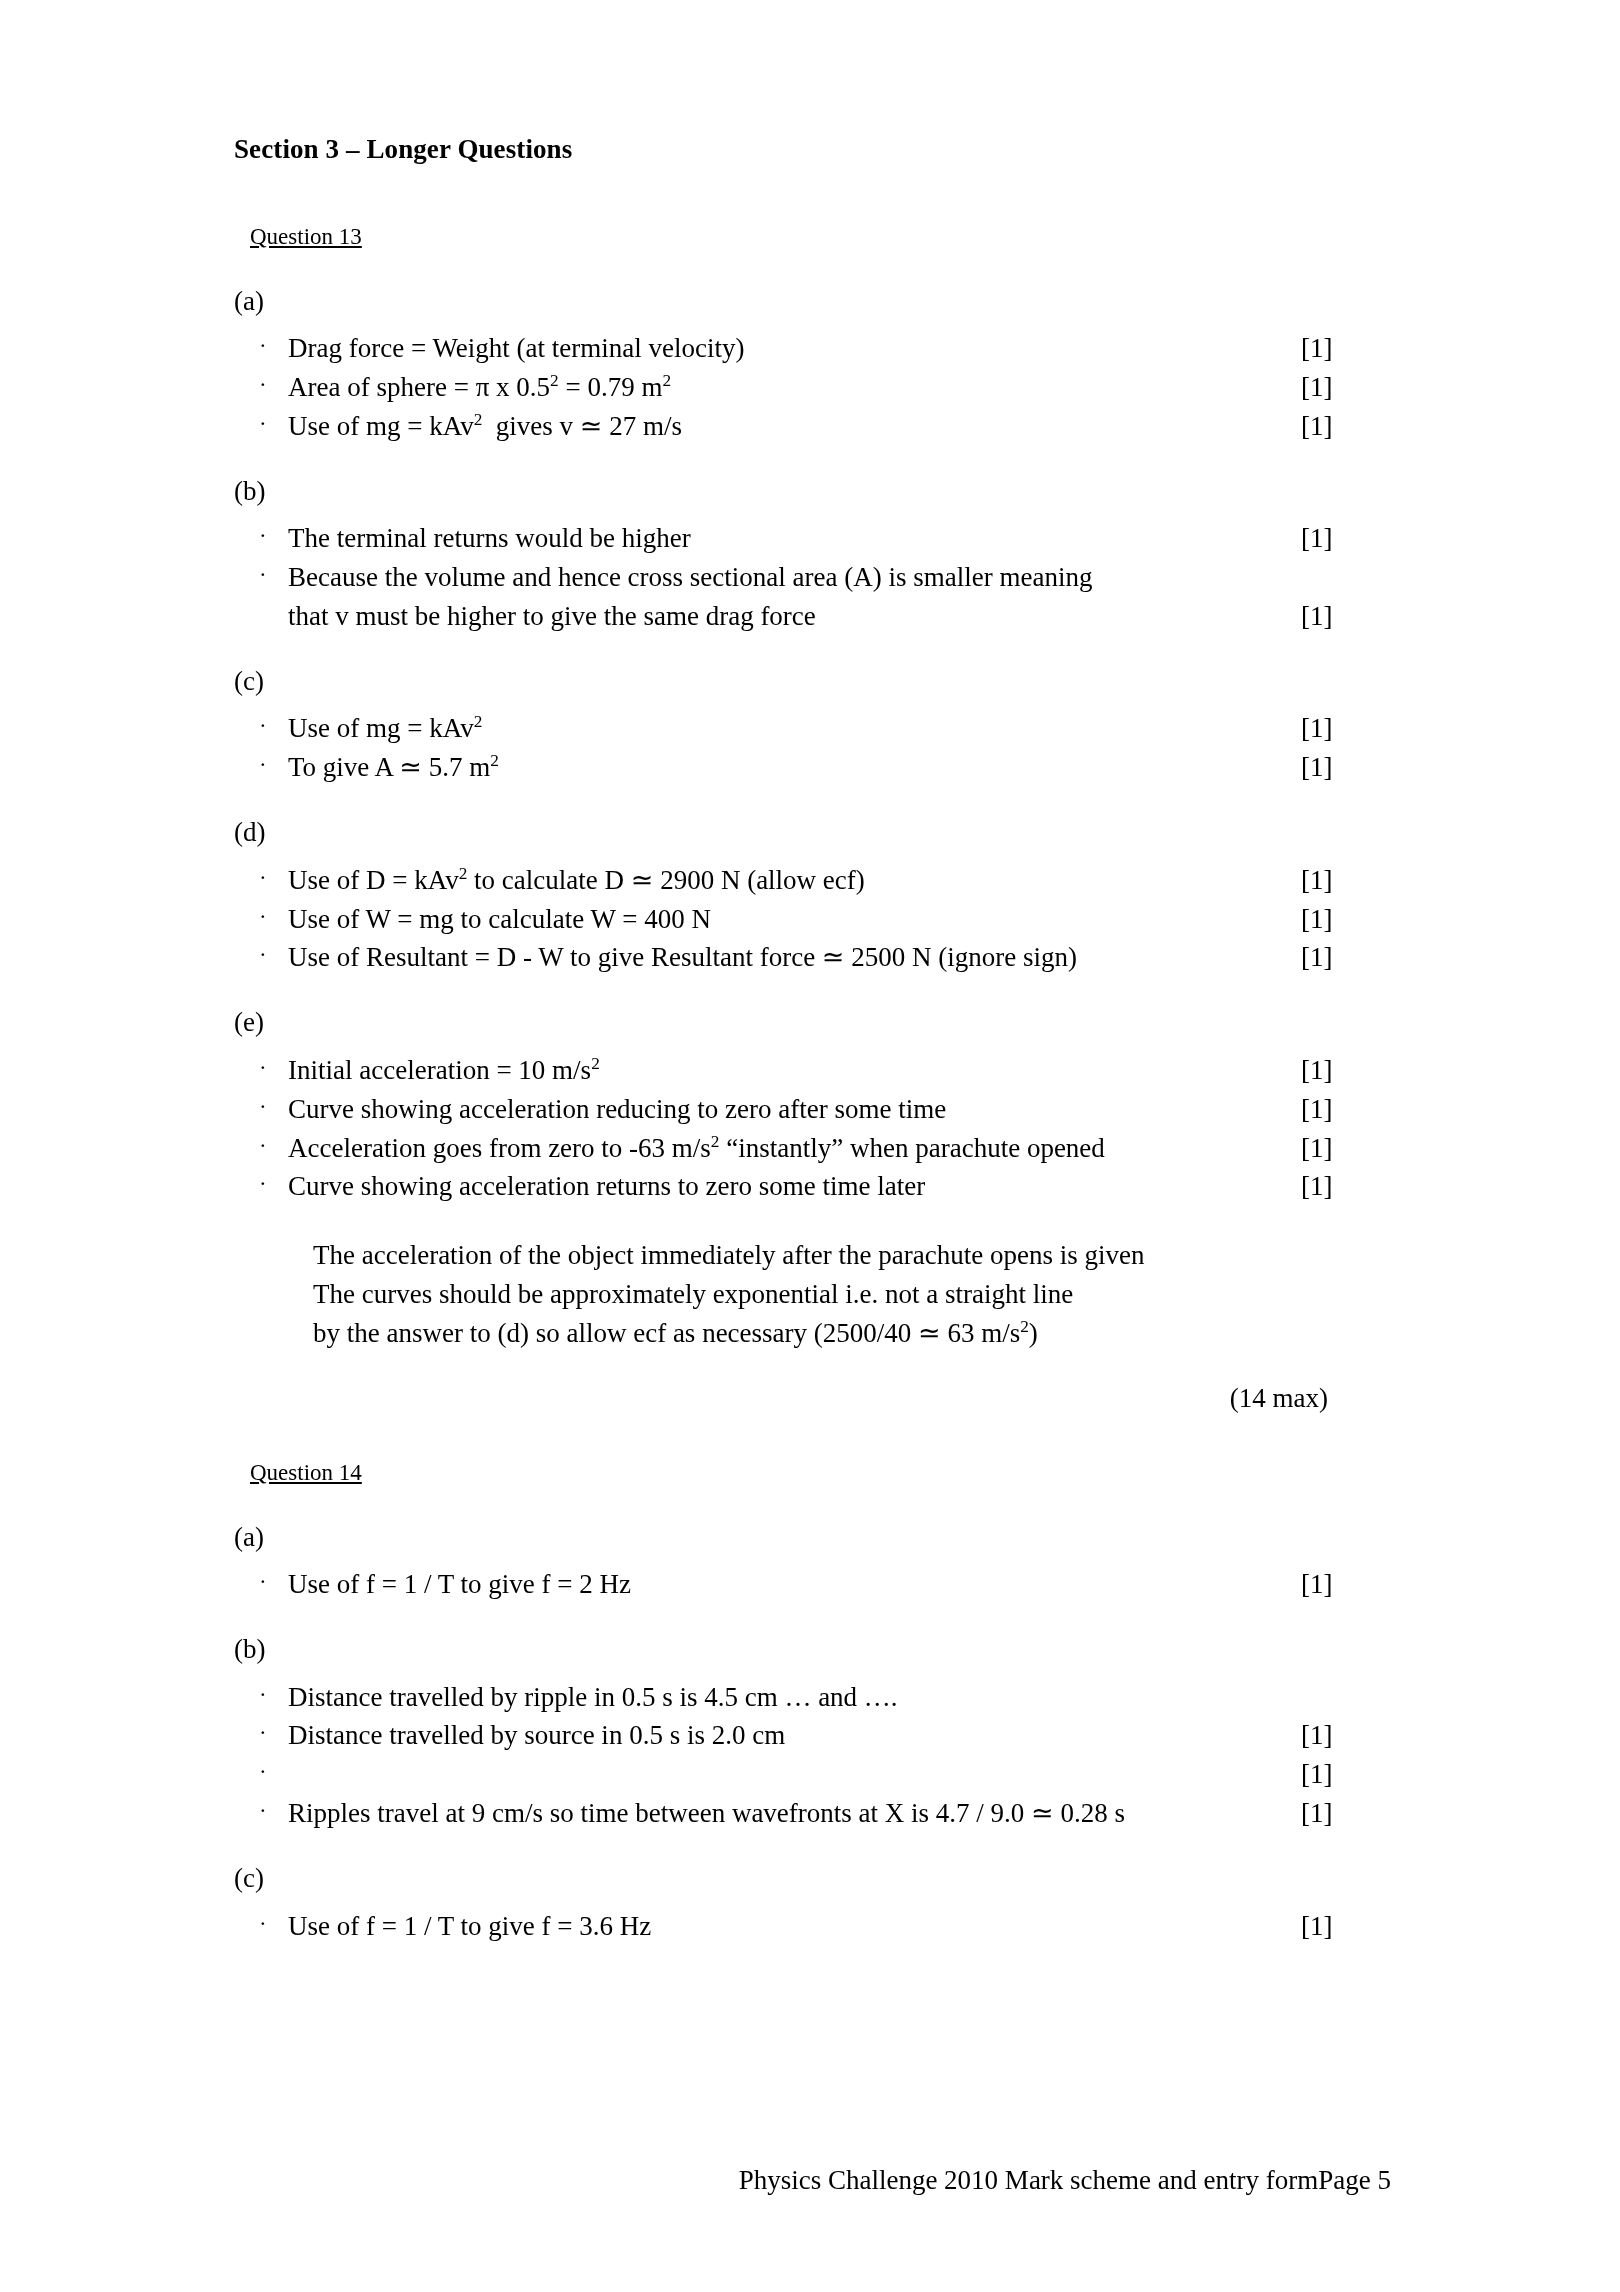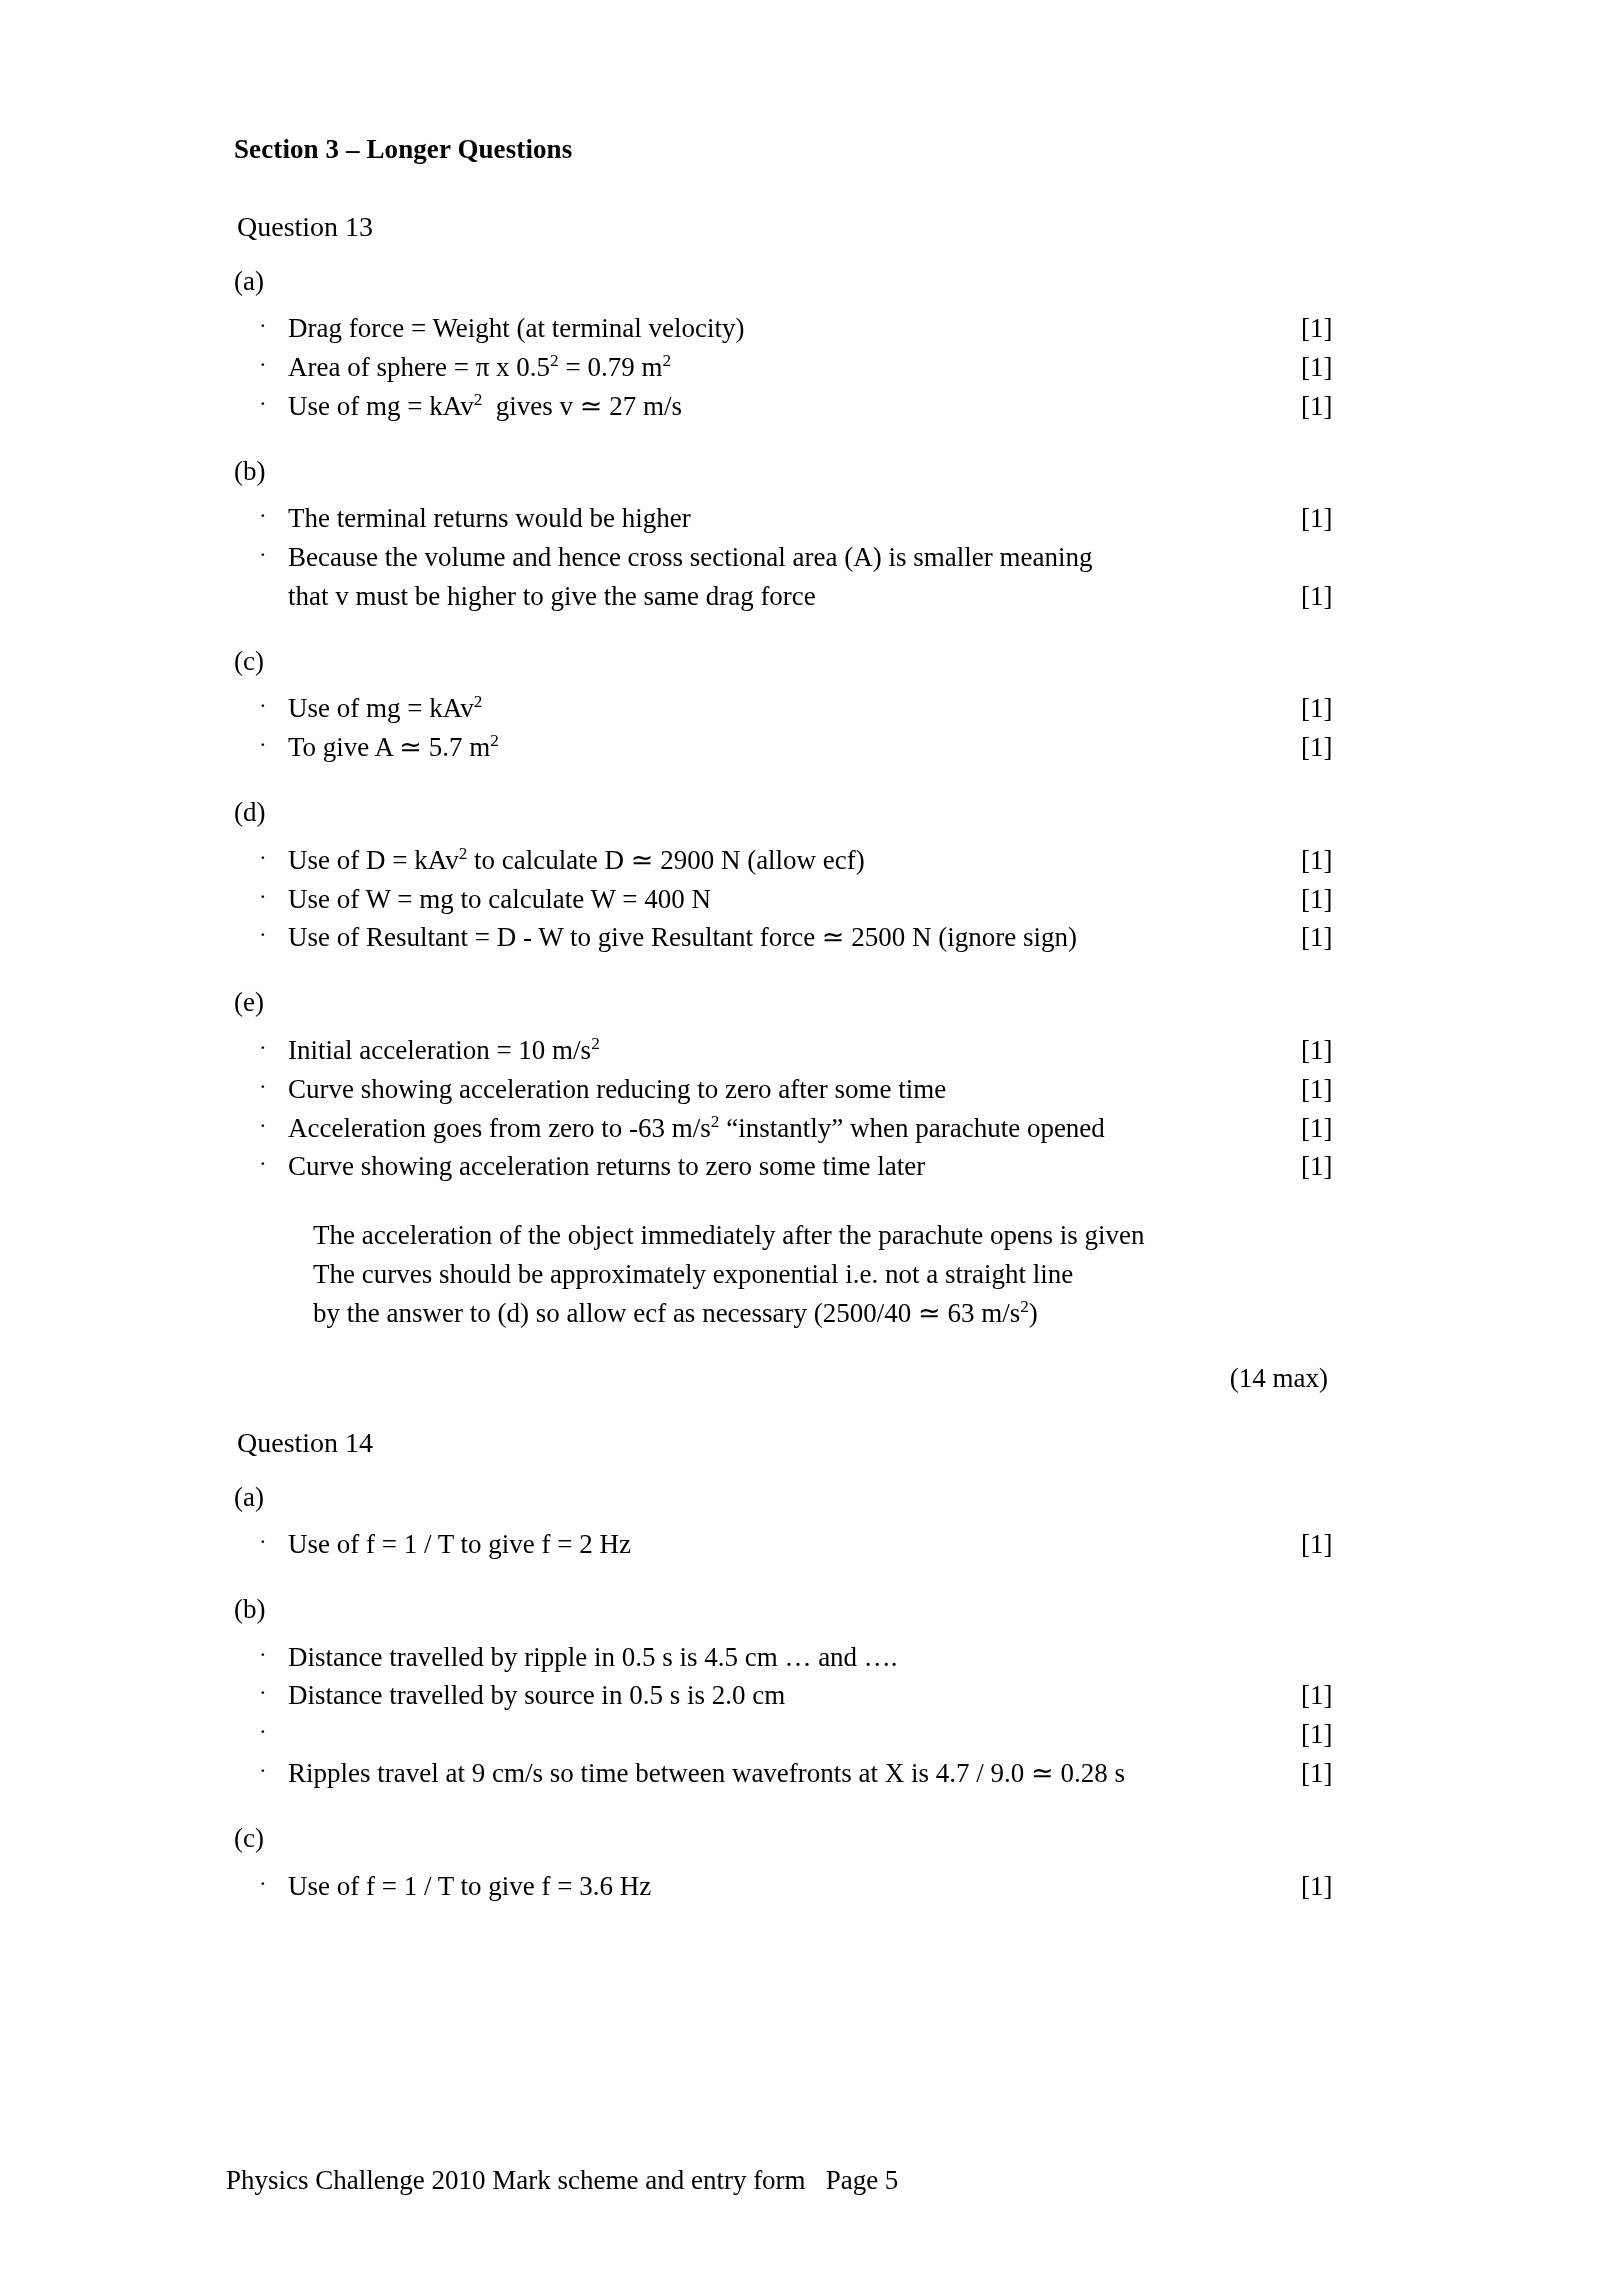--- a/index.html
+++ b/index.html
@@ -20,22 +20,23 @@
     box-sizing: border-box;
     padding: 134px 134px 0 148px;
   }
   .section-title {
     font-weight: bold;
     font-size: 27px;
     margin: 0 0 0 0;
     letter-spacing: 0.1px;
   }
   .question-head {
-    font-size: 28px;
-    margin: 3px;
+    font-size: 23px;
+    margin: 16px;
+    text-decoration: underline;
   }
   .part-label {
     font-size: 27px;
     margin: 0;
   }
   .spacer-lg { height: 43px; }
   .spacer-md { height: 30px; }
   .spacer-sm { height: 19.7px; }
   .spacer-xs { height: 12.5px; }
 
@@ -83,27 +84,26 @@
     padding-right: 72px;
     margin: 0;
   }
   sup {
     font-size: 0.64em;
     vertical-align: super;
     line-height: 0;
   }
   .footer {
     position: absolute;
-    left: 140px;
+    left: 148px;
     right: 134px;
     bottom: 97px;
     display: flex;
-    justify-content: flex-start;
-    font-size: 27px;
-    gap: 20px;
+    justify-content: flex-end;
+    font-size: 27px;
   }
   .footer .right { padding-right: 9px; }
 </style>
 </head>
 <body>
 
 <div class="page">
 
   <div class="section-title">Section 3 – Longer Questions</div>
 

